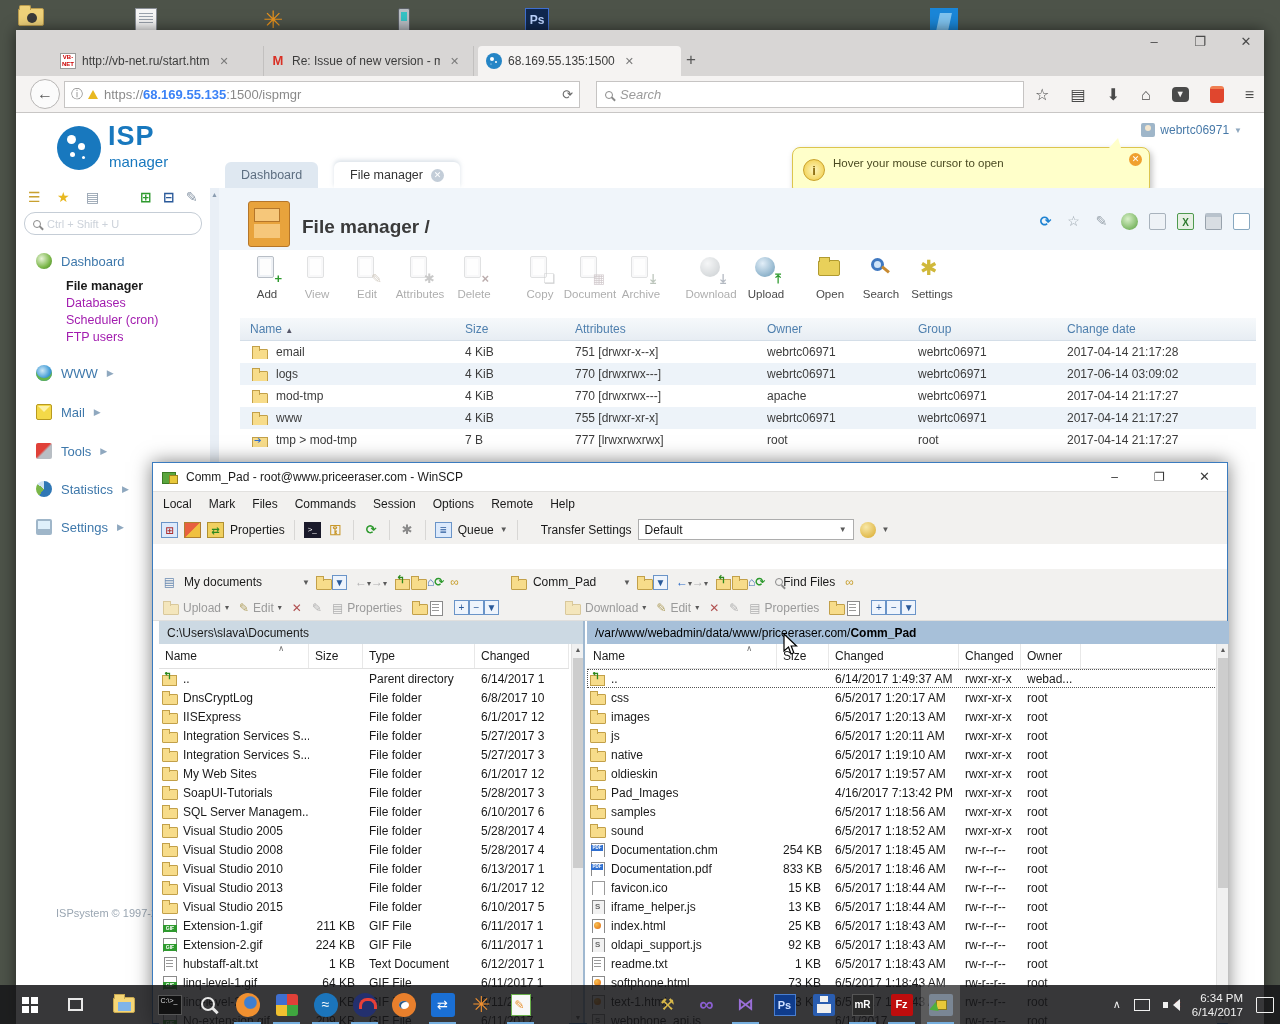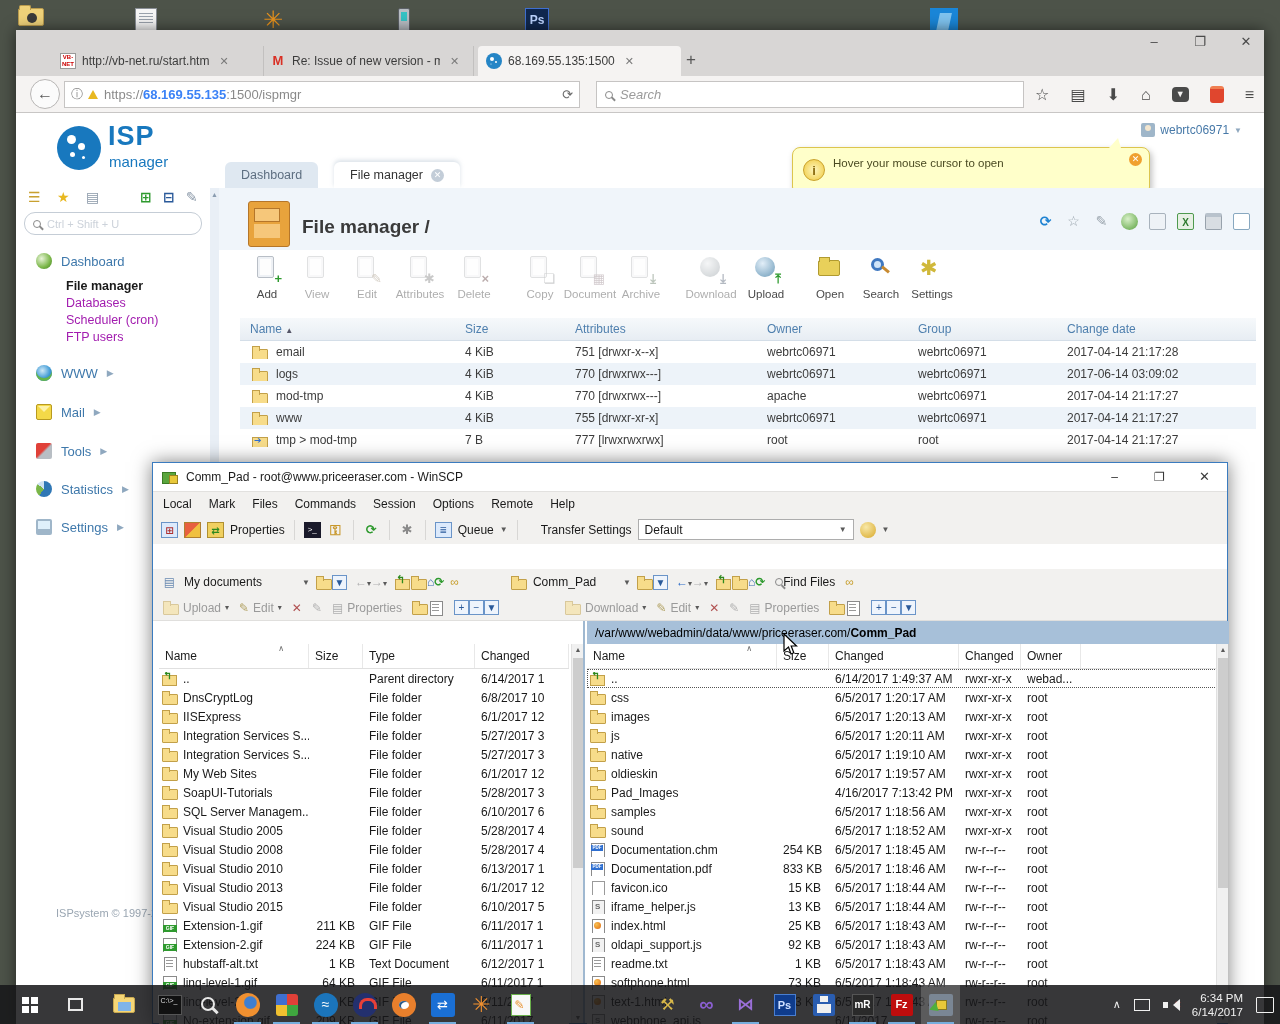--- a/index.html
+++ b/index.html
@@ -704,20 +704,21 @@
         <span style="color:#b0b0b0;">▤</span>
           <span>Properties</span>
       </span>
       <span class="fi fi-folder"></span>
       <span class="fi fi-txt"></span>
       <span class="pm-box" style="margin-left:10px;">+</span>
       <span class="pm-box">−</span>
       <span class="pm-box">▼</span>
     </div>
 
+    <div class="ws-path left">C:\Users\slava\Documents</div>
     <div class="ws-path right">
       <span>/var/www/webadmin/data/www/priceeraser.com/</span>
         <b>Comm_Pad</b>
     </div>
 
     <div class="ws-split"></div>
 
     <div id="ws-left-list">
         <div class="ws-lheader grid-left">
           <div>Name<span class="sortmark">∧</span></div>

